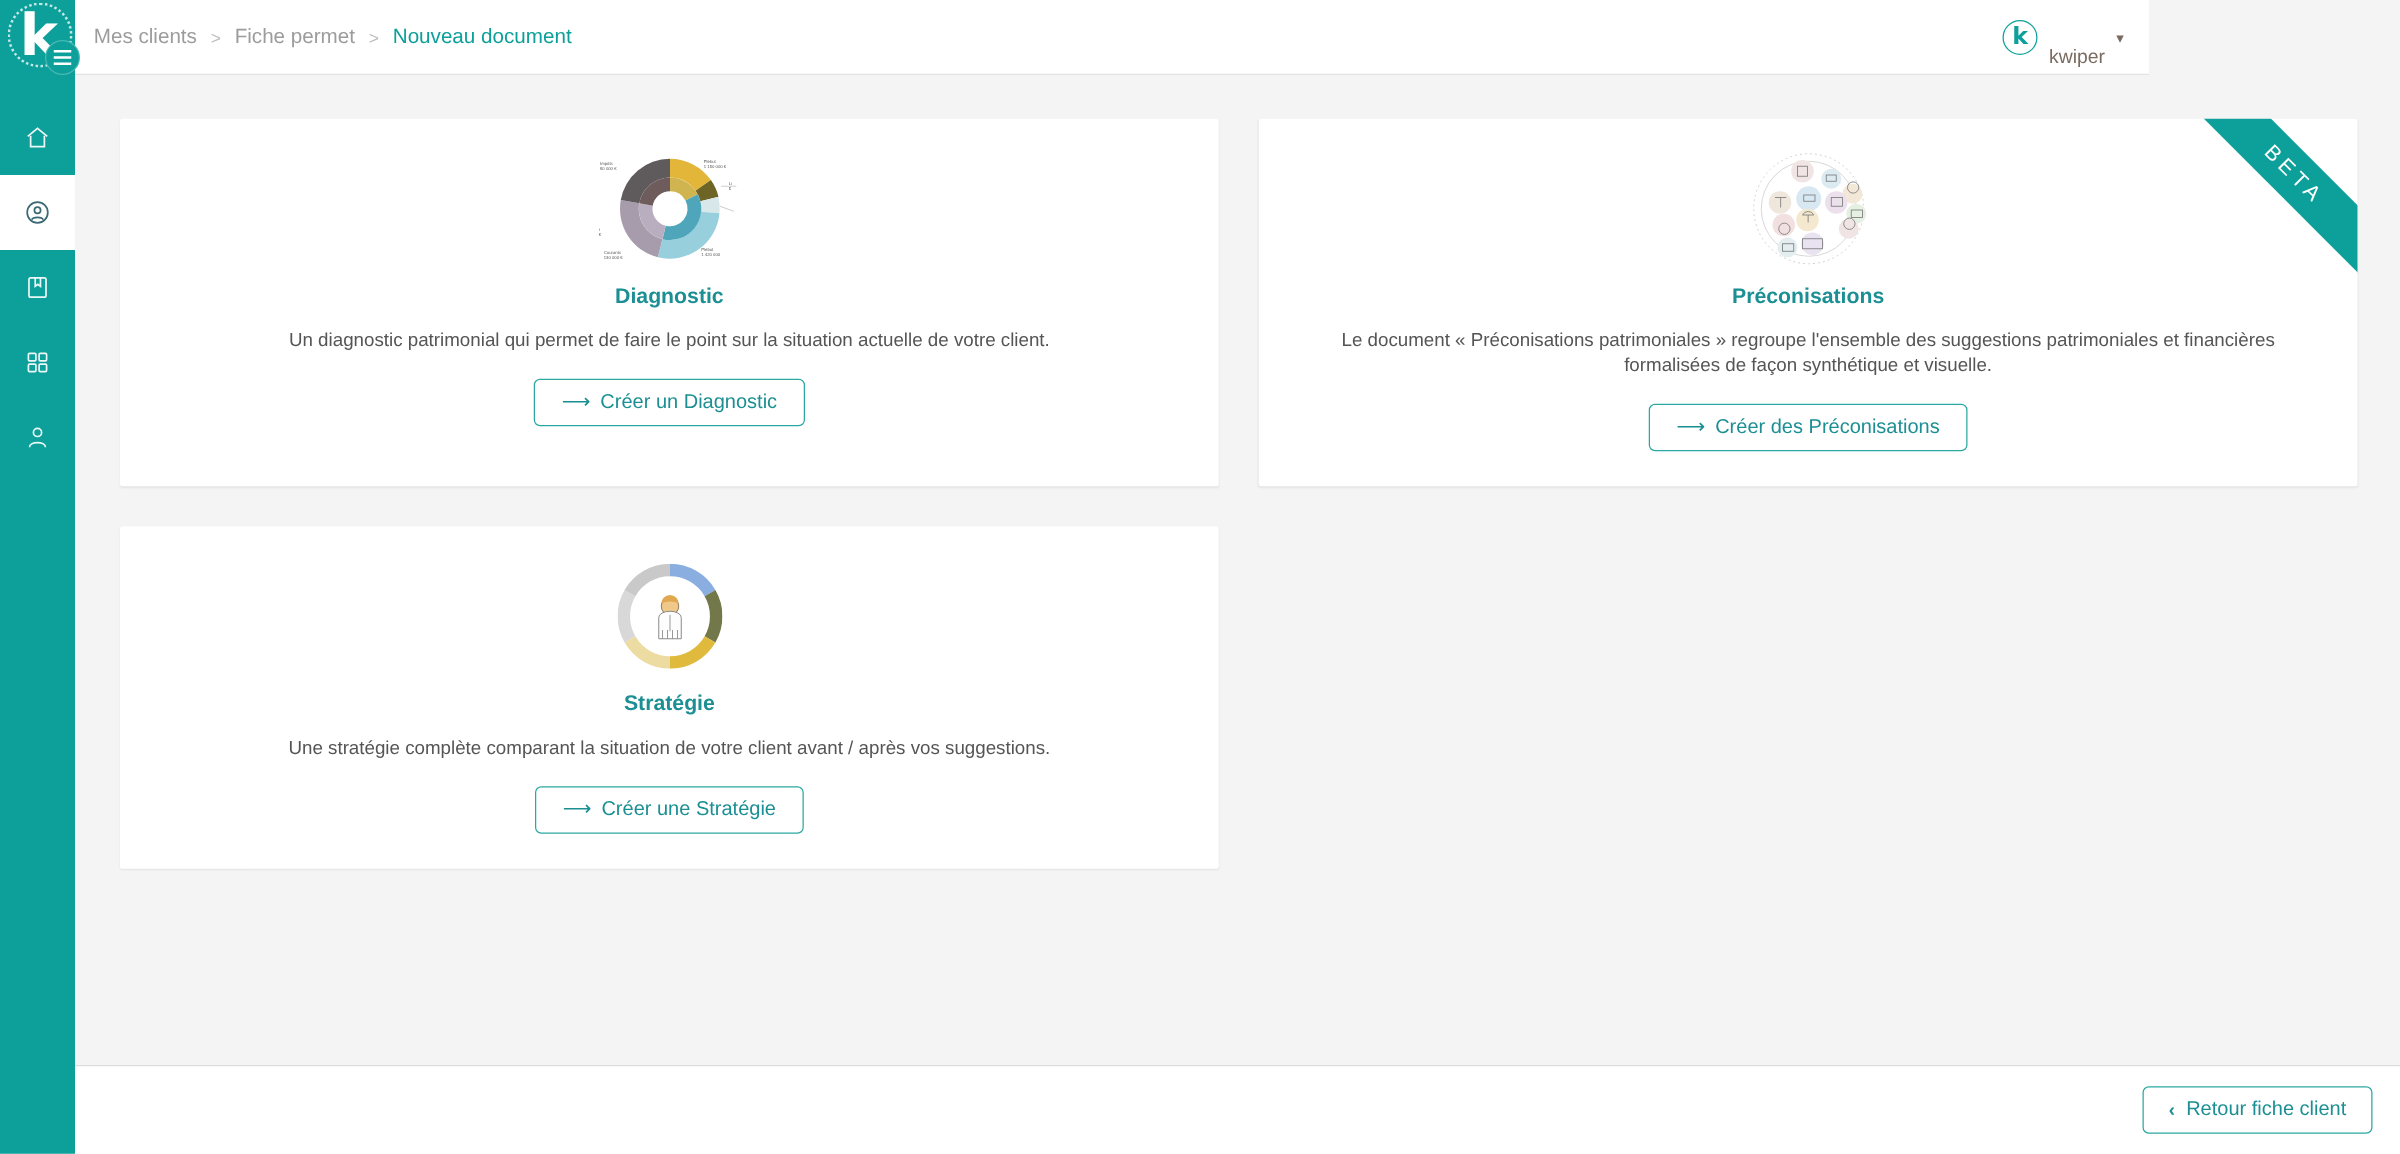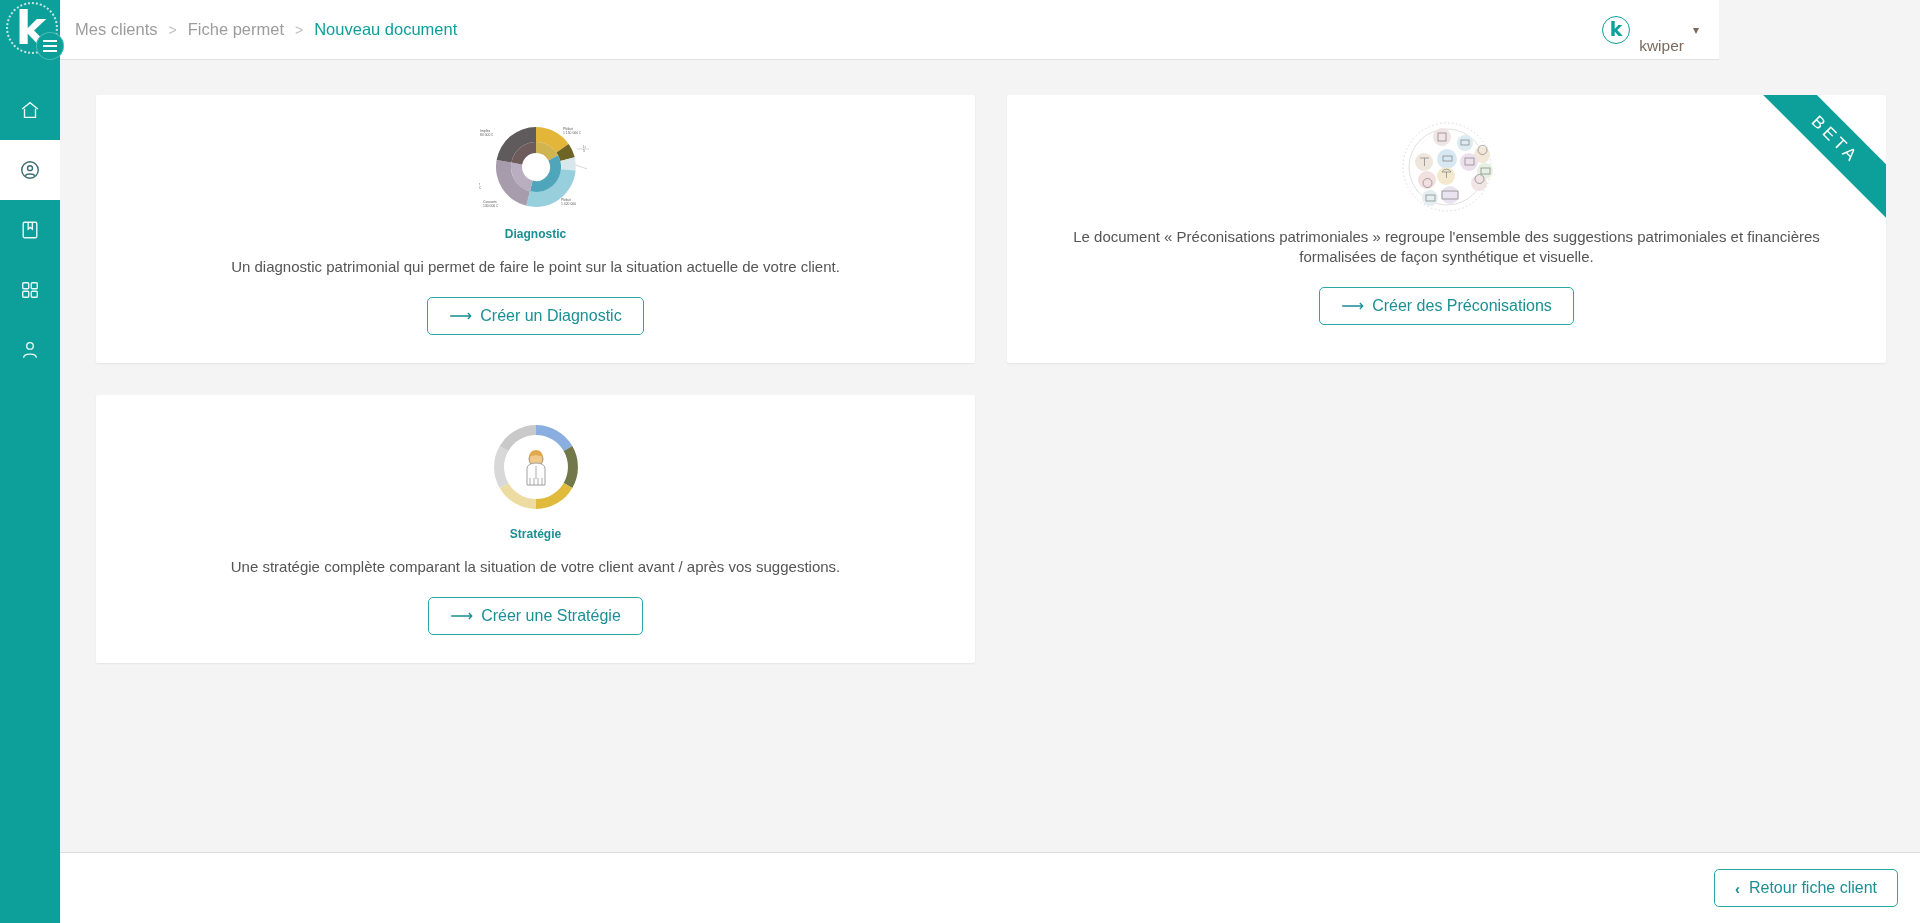--- a/index.html
+++ b/index.html
@@ -114,21 +114,21 @@
     text-align: center;
     overflow: hidden;
   }
   .card-icon {
     height: 100px;
     display: flex; align-items: center; justify-content: center;
     margin-bottom: 10px;
   }
   .card-title {
     color: #1b8f93;
-    font-size: 12px; font-weight: bold;
+    font-size: 17px; font-weight: bold;
     margin-bottom: 16px;
   }
   .card-desc {
     color: #555555;
     font-size: 15px;
     line-height: 20px;
     max-width: 800px;
     margin: 0 auto 20px;
   }
   .card-btn {
@@ -337,20 +337,21 @@
             <rect x="45" y="72" width="16" height="8"></rect>
             <rect x="29" y="76" width="9" height="6"></rect>
             <path d="M23 39 h9 M27.5 39 v8"></path>
             <path d="M45 53 a5 5 0 0 1 9 0 z M49.5 53 v6"></path>
             <path d="M26 64 a4.5 4.5 0 1 1 9 0 a4.5 4.5 0 1 1 -9 0"></path>
             <path d="M81 31 a4.5 4.5 0 1 1 9 0 a4.5 4.5 0 1 1 -9 0"></path>
             <path d="M78 60 a4.5 4.5 0 1 1 9 0 a4.5 4.5 0 1 1 -9 0"></path>
           </g>
         </svg>
       </div>
+      <div class="card-title">Préconisations</div>
       <div class="card-desc">Le document « Préconisations patrimoniales » regroupe l'ensemble des suggestions patrimoniales et financières formalisées de façon synthétique et visuelle.</div>
       <button class="card-btn">
         <span class="arrow">⟶</span>
         <span>Créer des Préconisations</span>
       </button>
     </div>
 
     <div class="card">
       <div class="card-icon">
         <svg width="84" height="84" viewBox="0 0 84 84">

